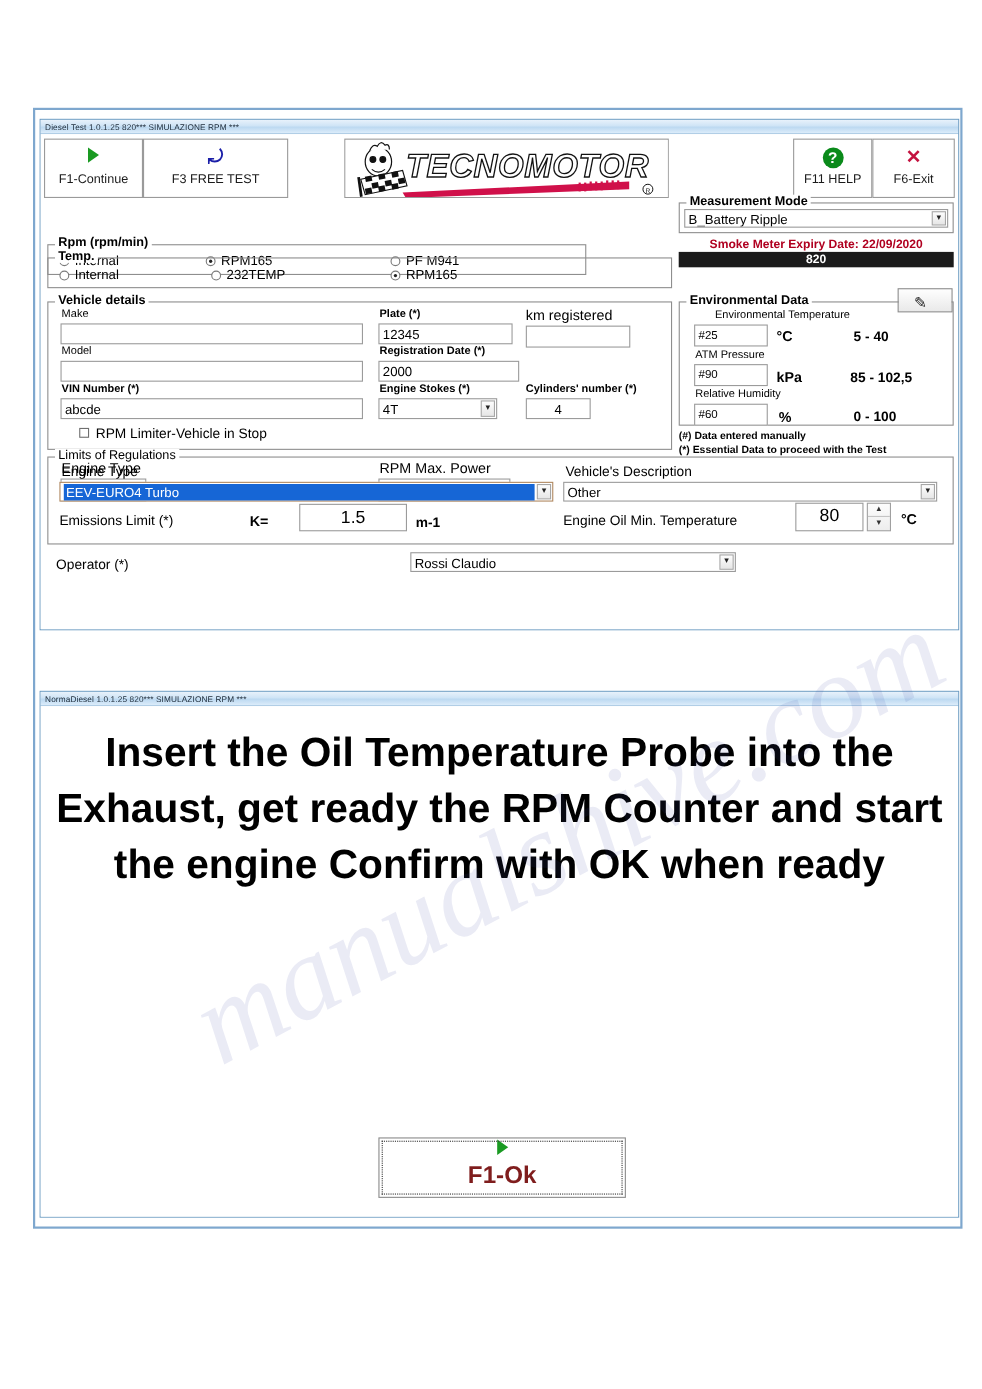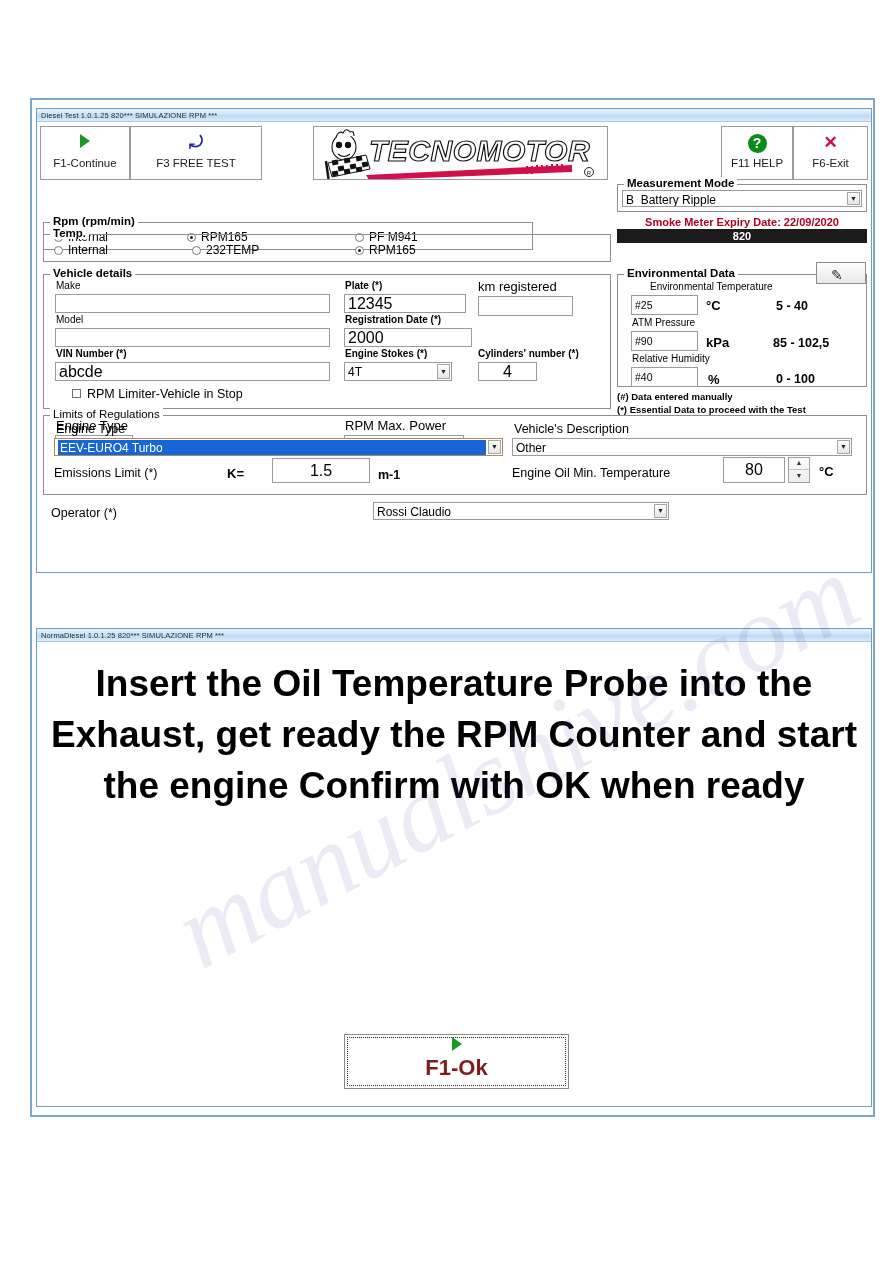--- a/index.html
+++ b/index.html
@@ -102,21 +102,21 @@
 
   
   #grp-veh { left: 6px; top: 152px; width: 568px; height: 135px; }
 
   .lbl { position: absolute; font-size: 10px; color: #000; white-space: nowrap; }
   .lbl.b { font-weight: bold; }
   .lbl.big { font-size: 13px; }
 
   .fld {
     position: absolute; border: 1px solid #9b9b9b; background: #fff;
-    font-size: 16px; color: #000; padding: 1px 3px; line-height: 16px;
+    font-size: 12px; color: #000; padding: 1px 3px; line-height: 16px;
     overflow: hidden; white-space: nowrap;
   }
   .fld.ctr { text-align: center; }
 
   .chk { position: absolute; font-size: 12.5px; white-space: nowrap; }
   .chk .box {
     display:inline-block; width:9px;height:9px;border:1px solid #6f6f6f;background:#fff;
     vertical-align:0px; margin-right:6px;
   }
 
@@ -381,21 +381,21 @@
         <div class="fld" style="left:13px; top:20px; width:67px; height:20px; font-size:10.5px;">#25</div>
         <span class="env-unit" style="left:88px; top:23px;">°C</span>
         <span class="env-rng" style="left:158px; top:24px;">5 - 40</span>
 
         <span class="lbl" style="left:14px; top:42px;">ATM Pressure</span>
         <div class="fld" style="left:13px; top:56px; width:67px; height:20px; font-size:10.5px;">#90</div>
         <span class="env-unit" style="left:88px; top:60px;">kPa</span>
         <span class="env-rng" style="left:155px; top:61px;">85 - 102,5</span>
 
         <span class="lbl" style="left:14px; top:78px;">Relative Humidity</span>
-        <div class="fld" style="left:13px; top:92px; width:67px; height:20px; font-size:10.5px;">#40</div>
+        <div class="fld" style="left:13px; top:92px; width:67px; height:20px; font-size:10.5px;">#60</div>
         <span class="env-unit" style="left:90px; top:97px;">%</span>
         <span class="env-rng" style="left:158px; top:97px;">0 - 100</span>
       </div>
 
       <span class="note" style="left:580px; top:269px;">(#) Data entered manually</span>
       <span class="note" style="left:580px; top:282px;">(*) Essential Data to proceed with the Test</span>
 
       <div class="grp" id="grp-lim">
         <span class="lgd norm">Limits of Regulations</span>
 

